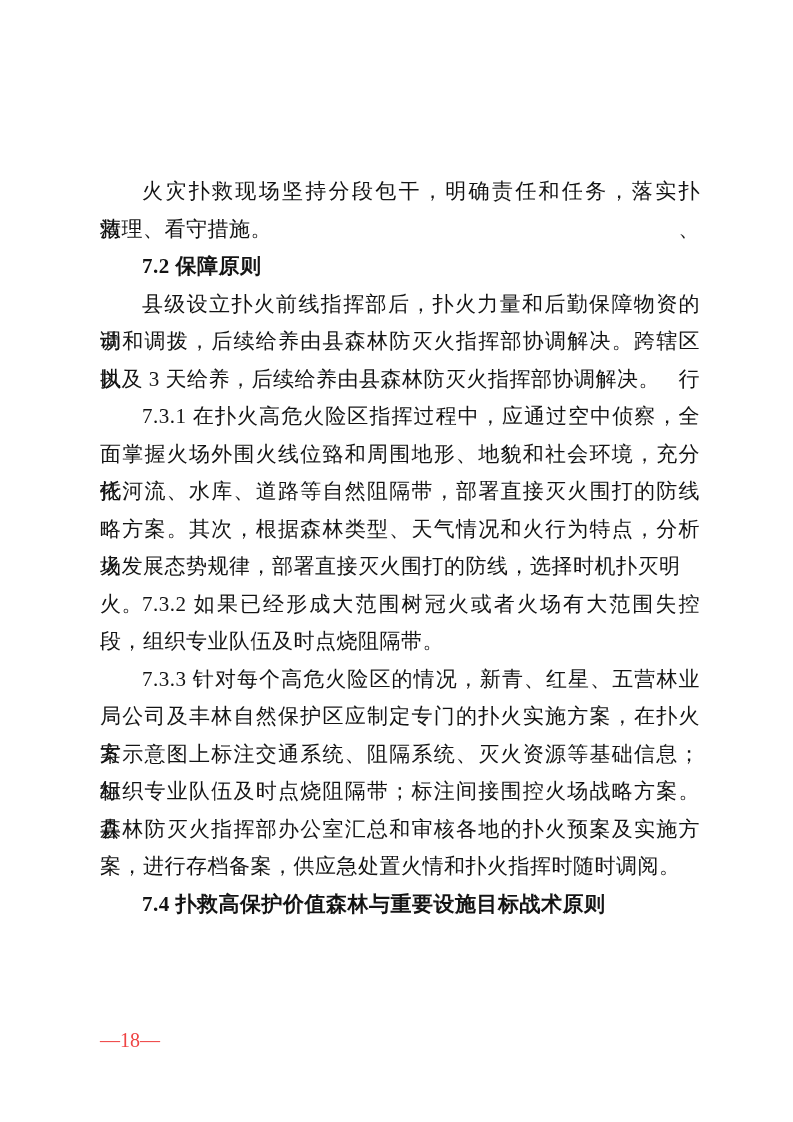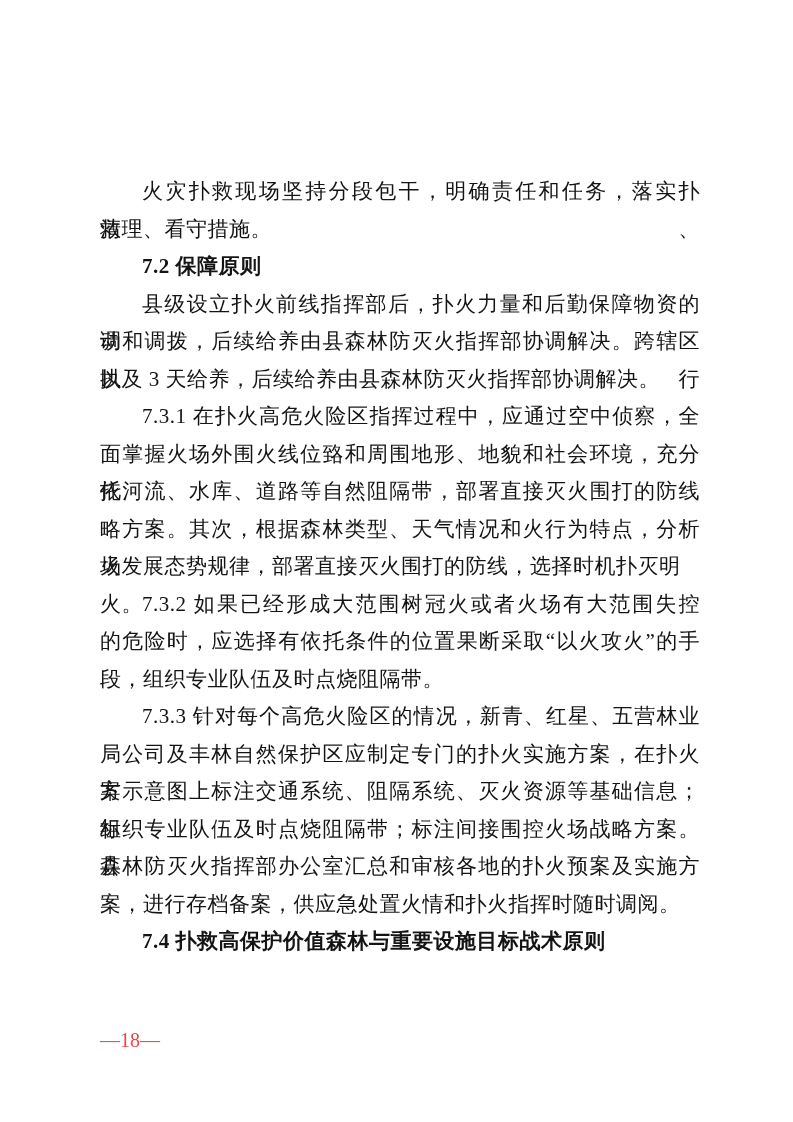--- a/index.html
+++ b/index.html
@@ -55,21 +55,20 @@
     <div class="line indent hd">7.2 保障原则</div>
     <div class="line indent j">县级设立扑火前线指挥部后，扑火力量和后勤保障物资的调</div>
     <div class="line j">动和调拨，后续给养由县森林防灭火指挥部协调解决。跨辖区执行</div>
     <div class="line">以及 3 天给养，后续给养由县森林防灭火指挥部协调解决。</div>
     <div class="line indent j">7.3.1 在扑火高危火险区指挥过程中，应通过空中侦察，全</div>
     <div class="line j">面掌握火场外围火线位臵和周围地形、地貌和社会环境，充分依</div>
     <div class="line j">托河流、水库、道路等自然阻隔带，部署直接灭火围打的防线</div>
     <div class="line j">略方案。其次，根据森林类型、天气情况和火行为特点，分析火</div>
     <div class="line">场发展态势规律，部署直接灭火围打的防线，选择时机扑灭明火。</div>
     <div class="line indent j">7.3.2 如果已经形成大范围树冠火或者火场有大范围失控</div>
-    <div class="line j">的危险时，应选择有依托条件的位置果断采取“以火攻火”的手</div>
     <div class="line">段，组织专业队伍及时点烧阻隔带。</div>
     <div class="line indent j">7.3.3 针对每个高危火险区的情况，新青、红星、五营林业</div>
     <div class="line j">局公司及丰林自然保护区应制定专门的扑火实施方案，在扑火方</div>
     <div class="line j">案示意图上标注交通系统、阻隔系统、灭火资源等基础信息；标</div>
     <div class="line j">组织专业队伍及时点烧阻隔带；标注间接围控火场战略方案。县</div>
     <div class="line j">森林防灭火指挥部办公室汇总和审核各地的扑火预案及实施方</div>
     <div class="line">案，进行存档备案，供应急处置火情和扑火指挥时随时调阅。</div>
     <div class="line indent hd">7.4 扑救高保护价值森林与重要设施目标战术原则</div>
   </div>
   <div class="pagenum">—18—</div>

